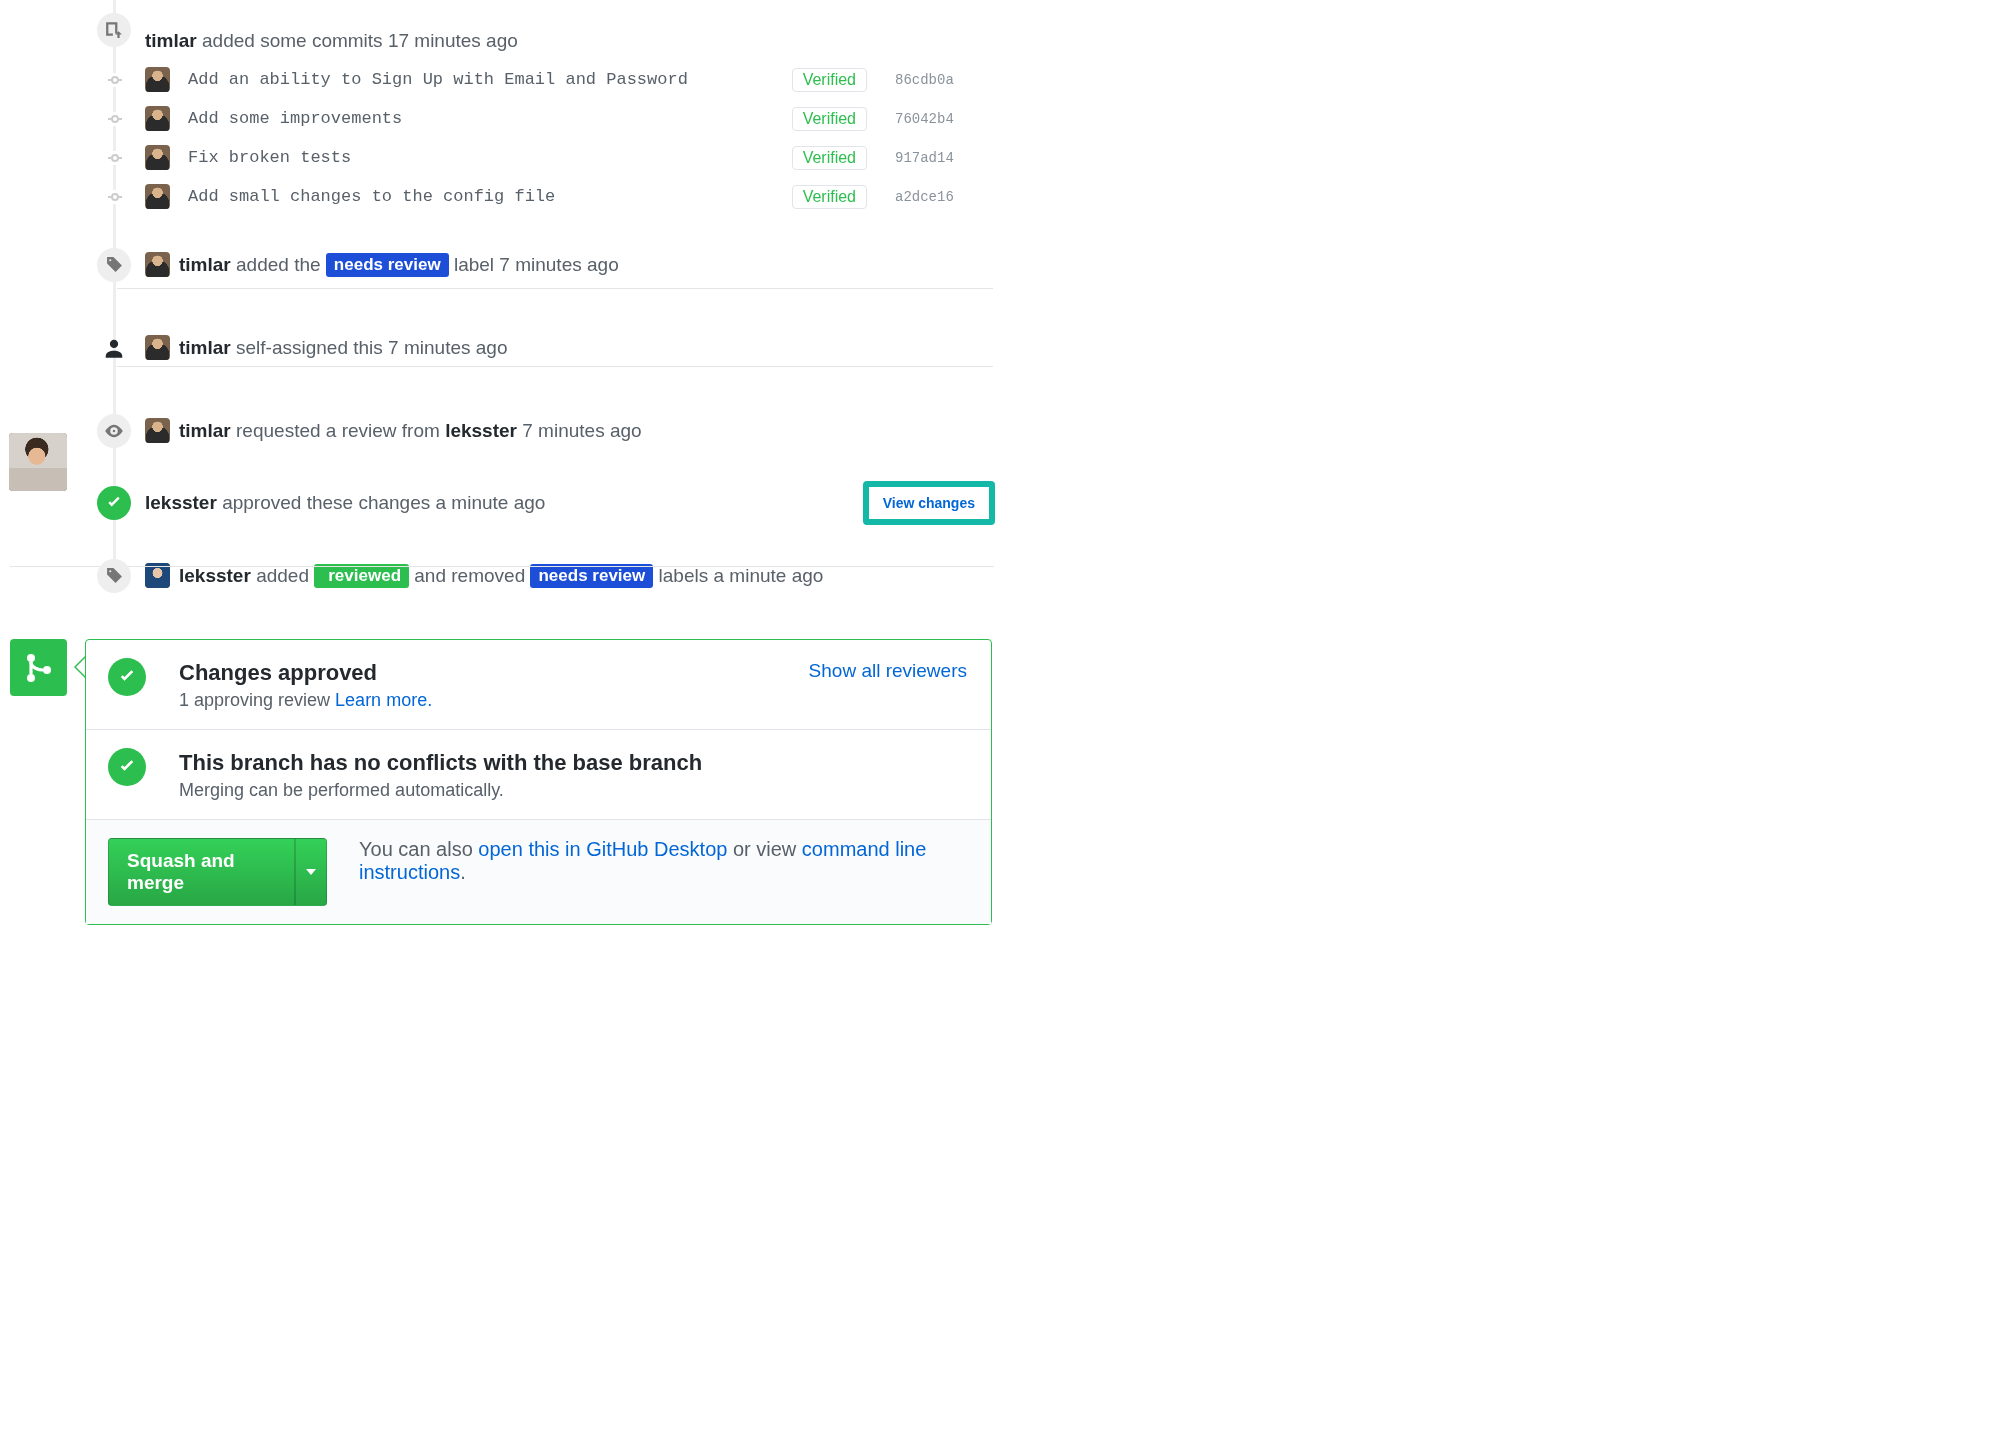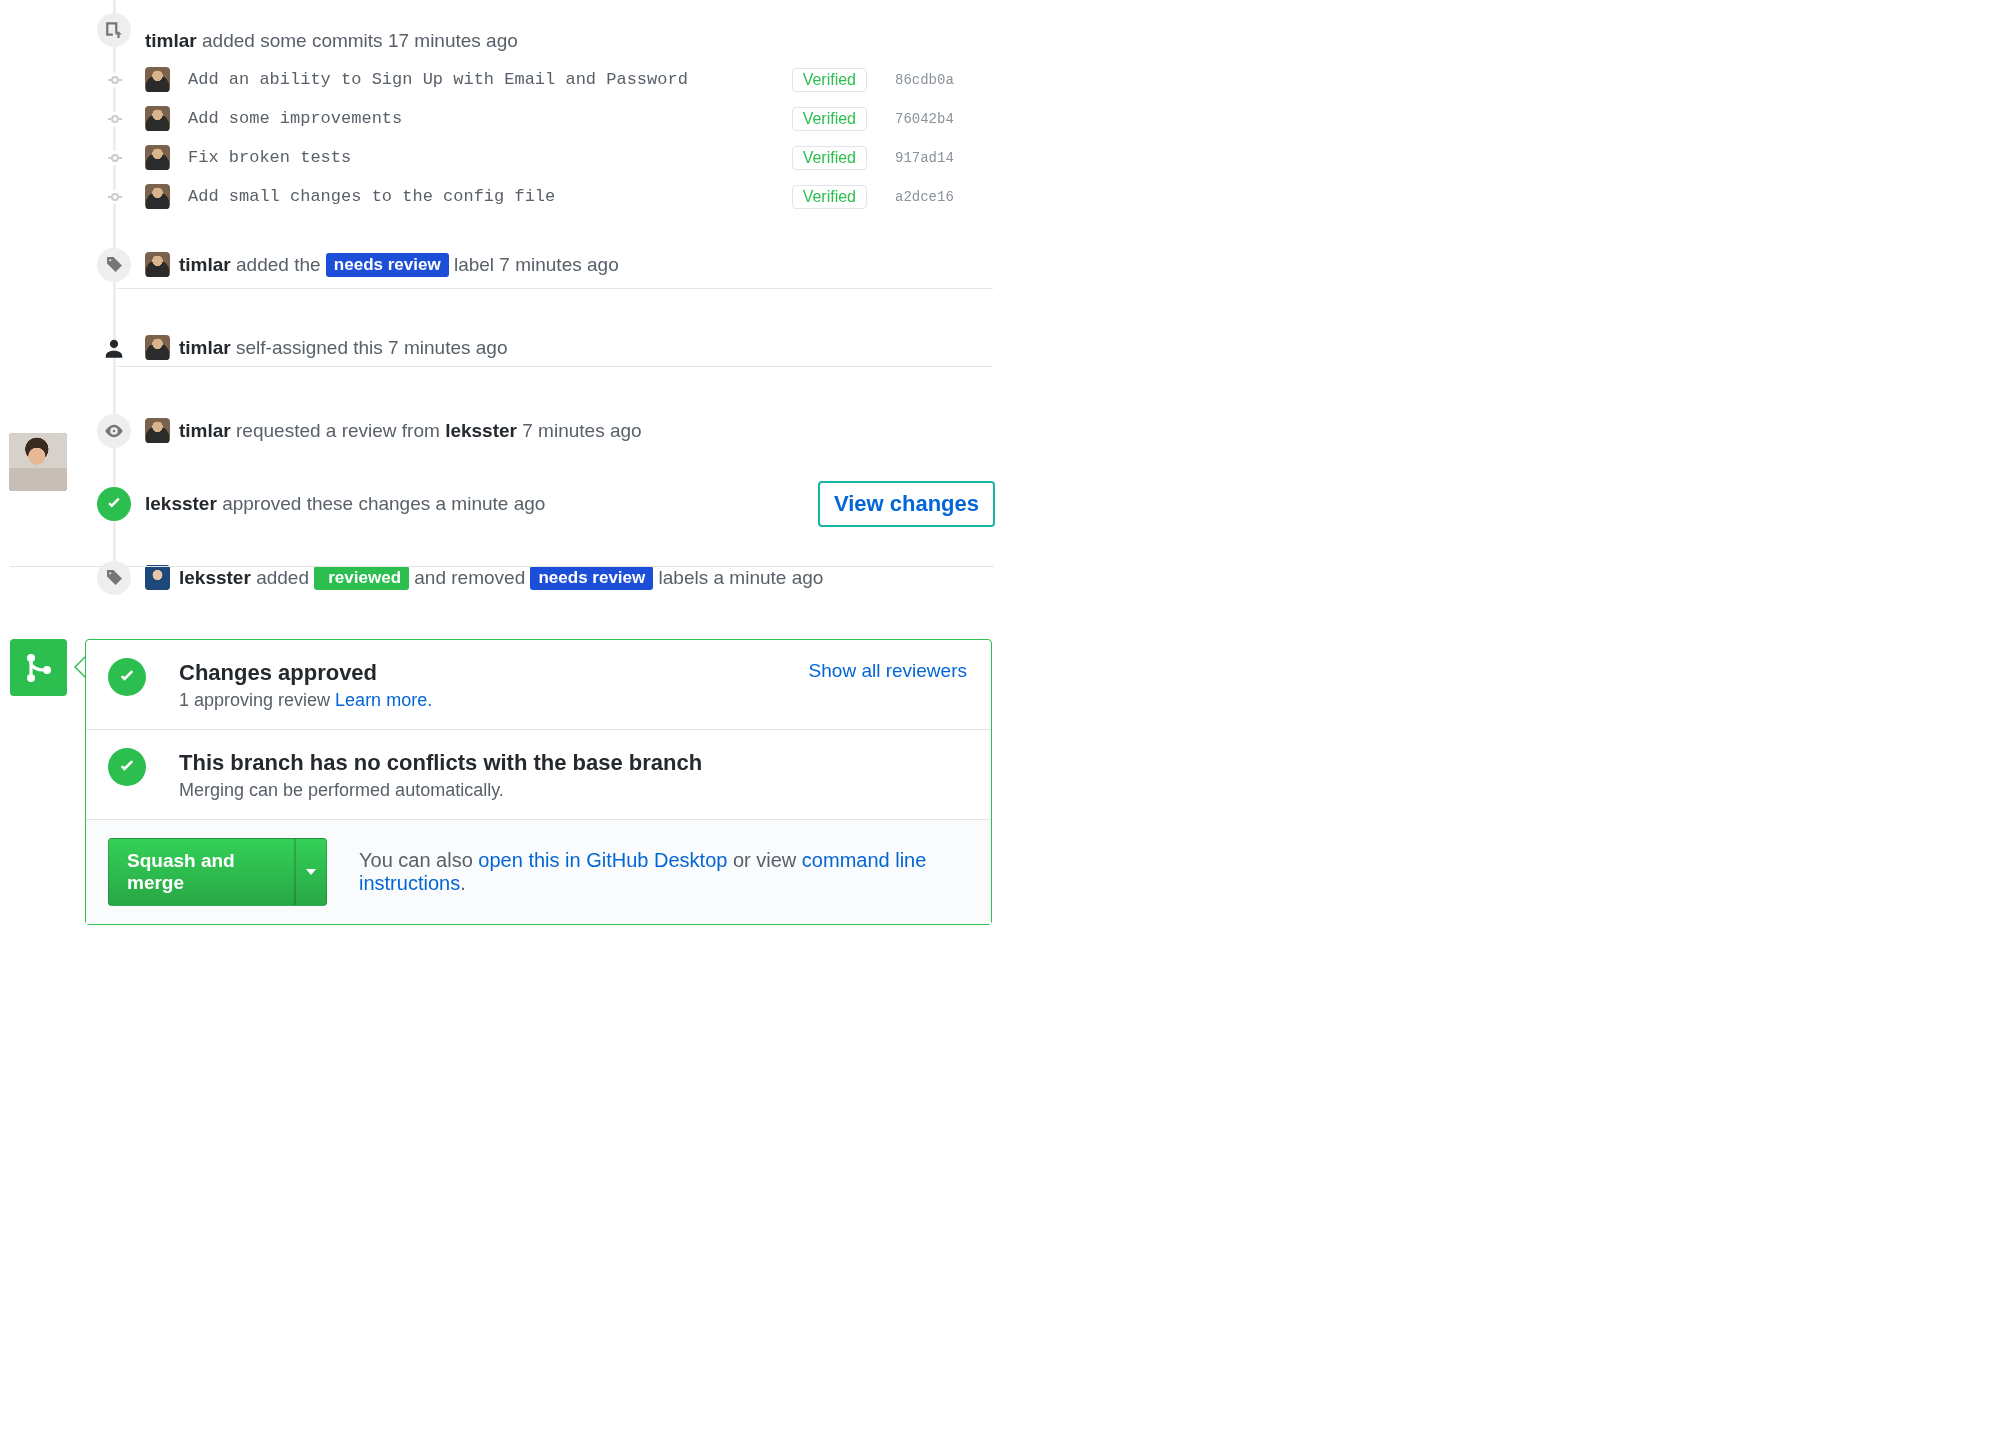--- a/index.html
+++ b/index.html
@@ -133,24 +133,24 @@
     font-size: 17px;
     font-weight: 600;
     color: #fff;
   }
   .label-blue { background: #1d4ed8; }
   .label-green { background: #2cbe4e; padding-left: 14px; }
 
   .btn {
     display: inline-block;
     padding: 8px 14px;
-    border: 2px solid #14b8a6;
+    border: 6px solid #14b8a6;
     border-radius: 4px;
     background: #fff;
-    font-size: 22px;
+    font-size: 14px;
     font-weight: 600;
     color: #0366d6;
     cursor: pointer;
   }
 
   .left-avatar {
     position: absolute;
     left: 9px; top: 433px;
     width: 58px; height: 58px;
     border-radius: 4px;
@@ -463,21 +463,21 @@
                 <path d="M13 4L6 11 3 8l1.5-1.5L6 8l5.5-5.5L13 4z"></path>
               </svg>
           </div>
           <div>
             <div class="merge-h">This branch has no conflicts with the base branch</div>
             <div class="merge-p">Merging can be performed automatically.</div>
           </div>
         </div>
       </div>
       <div class="merge-section gray">
-        <div style="display:flex; align-items:center;">
+        <div style="display:flex; align-items:flex-start;">
           <div class="btn-primary">
             <div class="bp-main">Squash and merge</div>
             <div class="bp-drop">
               <svg width="10" height="6" viewBox="0 0 10 6" fill="currentColor">
                   <path d="M0 0h10L5 6 0 0z"></path>
                 </svg>
             </div>
           </div>
           <div class="footer-txt">
             <span>You can also </span><span class="link">open this in GitHub Desktop</span><span> or view </span><span class="link">command line instructions</span><span>.</span>

